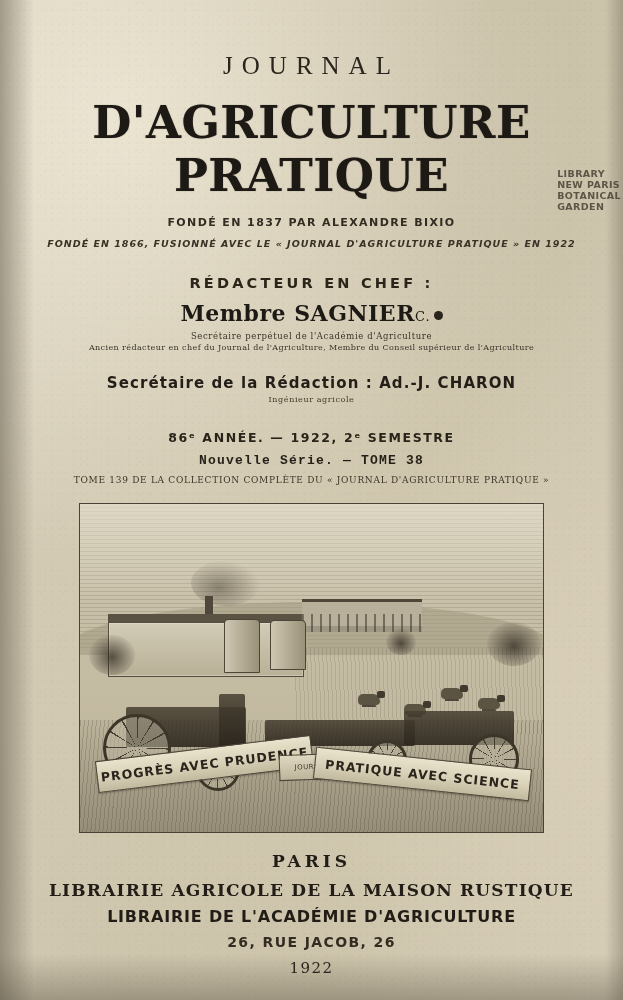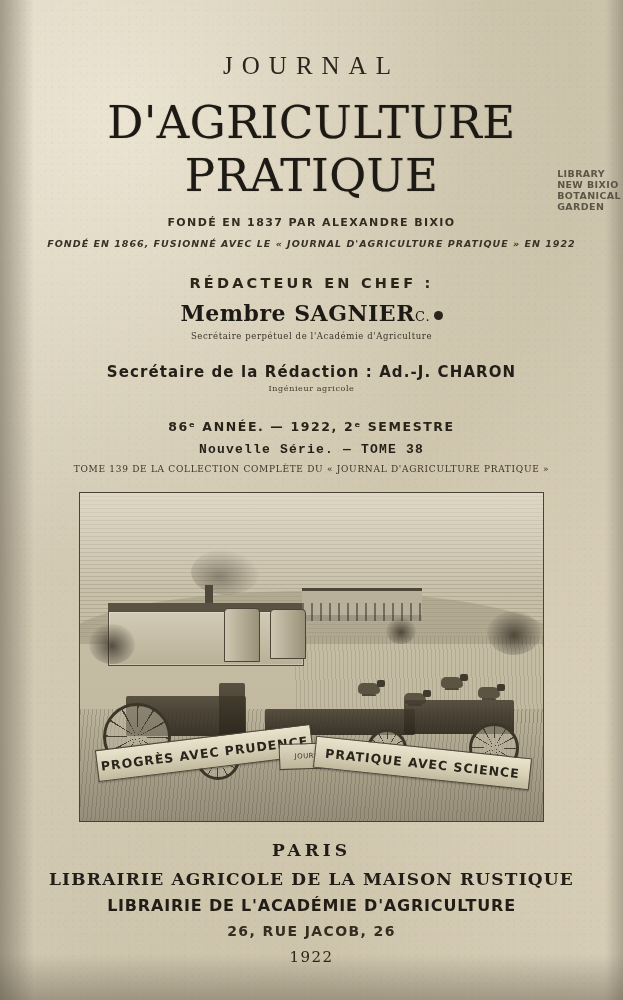--- a/index.html
+++ b/index.html
@@ -70,21 +70,21 @@
   .t-journal {
     margin-top: 52px;
     font-size: 25px;
     letter-spacing: 9px;
     font-family: "Liberation Serif", serif;
     color: #2b251d;
   }
   .t-main {
     margin-top: 16px;
     font-size: 45px;
-    font-weight: normal;
+    font-weight: bold;
     letter-spacing: 0.5px;
     font-family: "DejaVu Serif", serif;
     color: #1d1914;
     text-shadow: 0 0 1px rgba(30,25,18,0.5);
   }
   .t-founded {
     margin-top: 14px;
     font-size: 11px;
     letter-spacing: 1.4px;
     font-weight: bold;
@@ -470,21 +470,21 @@
 <body>
 
 <div class="page">
 
   <div class="edge-left"></div>
   <div class="edge-right"></div>
   <div class="edge-bottom"></div>
 
   <div class="stamp">
     <div>LIBRARY</div>
-    <div>NEW BIXIO</div>
+    <div>NEW PARIS</div>
     <div>BOTANICAL</div>
     <div>GARDEN</div>
   </div>
 
   <div class="content">
 
     <div class="t-journal">JOURNAL</div>
 
     <div class="t-main">D'AGRICULTURE PRATIQUE</div>
 
@@ -492,20 +492,21 @@
 
 
     <div class="t-merged">FONDÉ EN 1866, FUSIONNÉ AVEC LE « JOURNAL D'AGRICULTURE PRATIQUE » EN 1922</div>
 
     <div class="t-redac">RÉDACTEUR EN CHEF :</div>
 
     <div class="t-editor">
       <span>Membre SAGNIER</span><span class="suffix">C.</span><span class="rosette"></span>
     </div>
     <div class="t-editor-role1">Secrétaire perpétuel de l'Académie d'Agriculture</div>
+    <div class="t-editor-role2">Ancien rédacteur en chef du Journal de l'Agriculture, Membre du Conseil supérieur de l'Agriculture</div>
 
     <div class="t-secretary">Secrétaire de la Rédaction : Ad.-J. CHARON</div>
     <div class="t-secretary-role">Ingénieur agricole</div>
 
     <div class="t-year">86ᵉ ANNÉE. — 1922, 2ᵉ SEMESTRE</div>
     <div class="t-series">Nouvelle Série. — TOME 38</div>
     <div class="t-collection">TOME 139 DE LA COLLECTION COMPLÈTE DU « JOURNAL D'AGRICULTURE PRATIQUE »</div>
 
     <div class="engraving-wrap">
       <div class="engraving">

